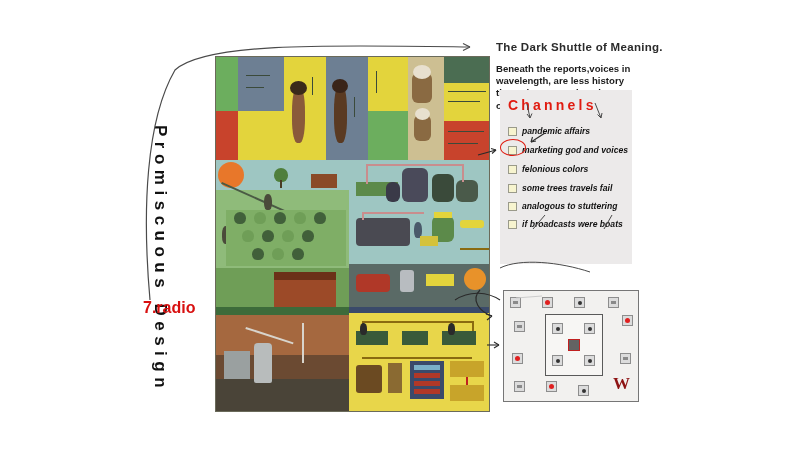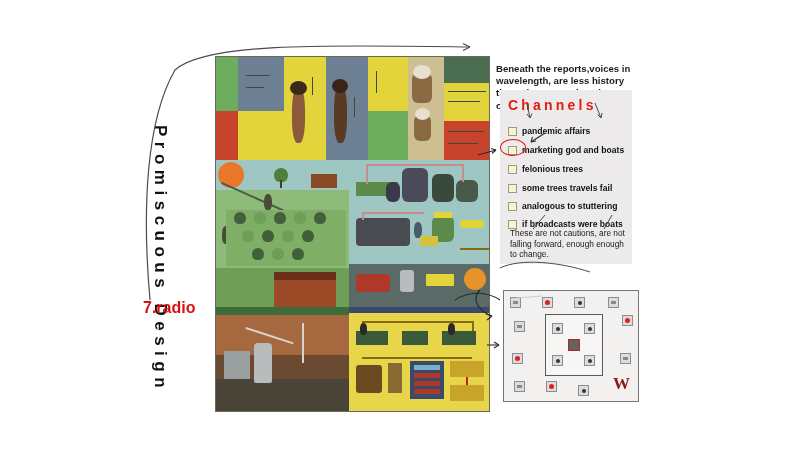--- a/index.html
+++ b/index.html
@@ -107,20 +107,21 @@
     white-space: nowrap;
   }
   .chk-row {
     position: absolute;
     left: 508px;
     height: 14px;
     display: flex;
     align-items: center;
     gap: 5px;
     white-space: nowrap;
+    font-style: italic;
   }
   .chkbox {
     width: 9px; height: 9px;
     background: #f7f4cf;
     border: 1px solid #9a9a8a;
     box-sizing: border-box;
     flex: none;
   }
   .chk-label {
     font-size: 8.6px;
@@ -339,51 +340,51 @@
       <div class="sq" style="left:198px;top:58px;width:26px;height:5px;background:#7ab0c8;"></div>
       <div class="sq" style="left:198px;top:66px;width:26px;height:5px;background:#b03828;"></div>
       <div class="sq" style="left:198px;top:74px;width:26px;height:5px;background:#b03828;"></div>
       <div class="sq" style="left:198px;top:82px;width:26px;height:5px;background:#b03828;"></div>
       <div class="sq" style="left:234px;top:54px;width:34px;height:16px;background:#c8a42a;"></div>
       <div class="sq" style="left:234px;top:78px;width:34px;height:16px;background:#c8a42a;"></div>
       <div class="ln" style="left:250px;top:70px;width:2px;height:8px;background:#c02020;"></div>
     </div>
   </div>
 
+  <div id="doc-title">The Dark Shuttle of Meaning.</div>
   <div id="doc-para">Beneath the reports,voices in wavelength, are less history than what pretends to be organization.</div>
 
   <div id="channels-panel"></div>
   <div id="channels-heading">Channels</div>
 
   <div class="chk-row" style="top:124px;">
     <span class="chkbox"></span>
     <span class="chk-label">pandemic affairs</span>
   </div>
   <div class="chk-row" style="top:143px;">
     <span class="chkbox"></span>
-    <span class="chk-label">marketing  god and boats</span>
+    <span class="chk-label">marketing  god and voices</span>
   </div>
   <div class="chk-row" style="top:162px;">
     <span class="chkbox"></span>
-    <span class="chk-label">felonious trees</span>
+    <span class="chk-label">felonious colors</span>
   </div>
   <div class="chk-row" style="top:181px;">
     <span class="chkbox"></span>
     <span class="chk-label">some trees travels fail</span>
   </div>
   <div class="chk-row" style="top:217px;">
     <span class="chkbox"></span>
     <span class="chk-label">if broadcasts were boats</span>
   </div>
   <div class="chk-row" style="top:199px;">
     <span class="chkbox"></span>
     <span class="chk-label">analogous to stuttering</span>
   </div>
 
-  <div id="channels-note">These are not cautions, are not falling forward, enough enough to change.</div>
   <div id="circle-annot"></div>
 
 
   <div id="freq-box">
 
     <div class="fcell" style="left:6px;top:6px;">
         <span class="fdot sq"></span>
       </div>
     <div class="fcell" style="left:38px;top:6px;">
         <span class="fdot red"></span>

